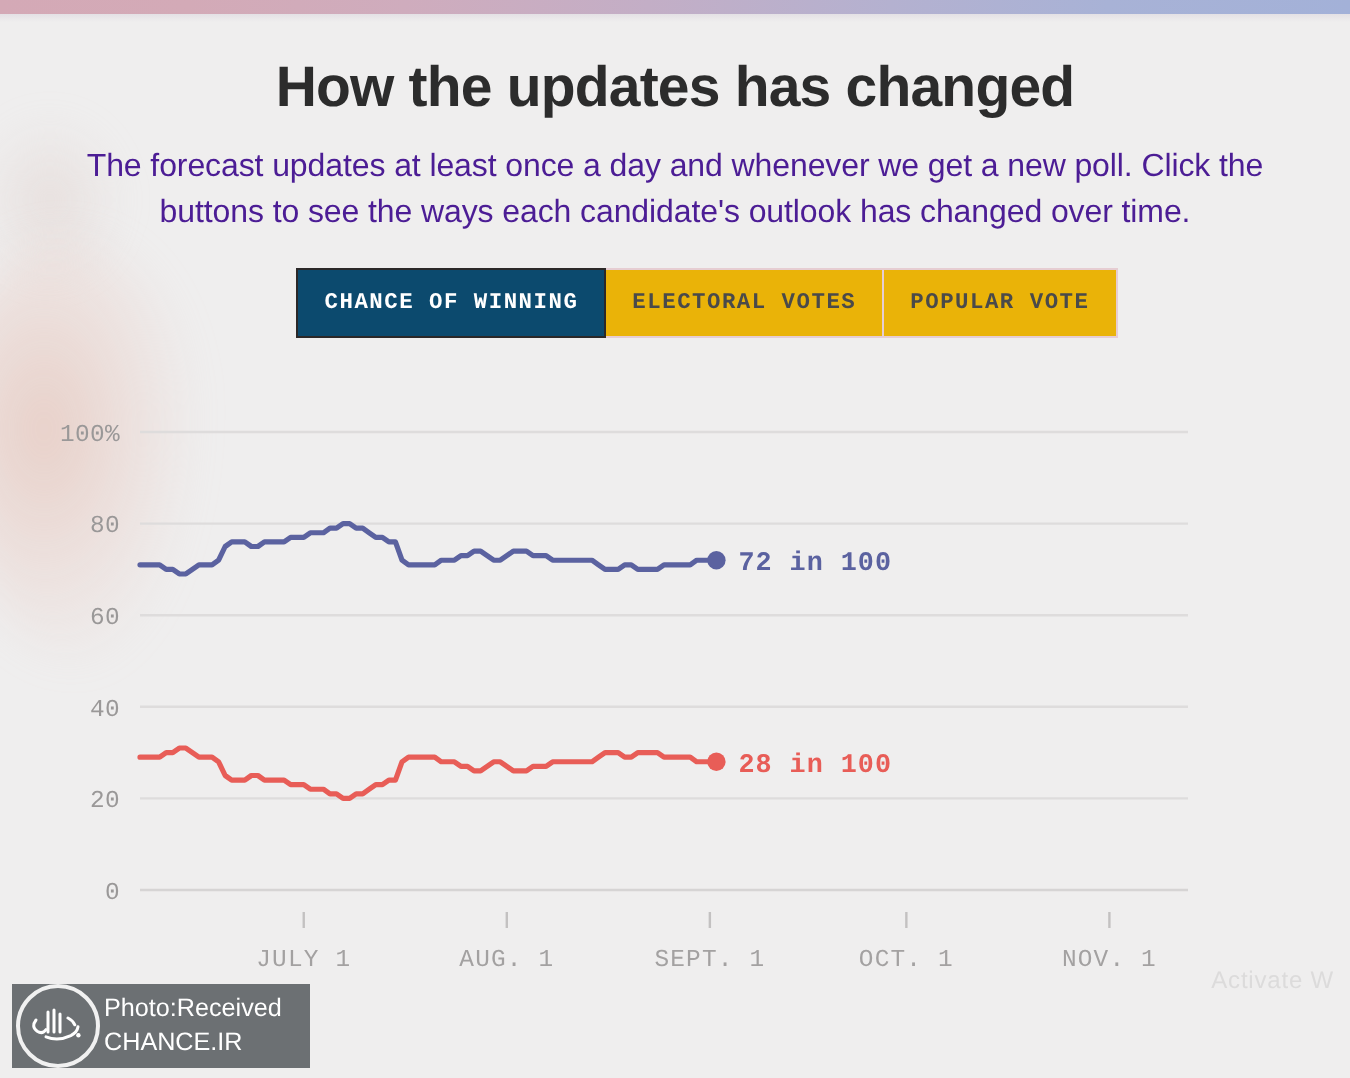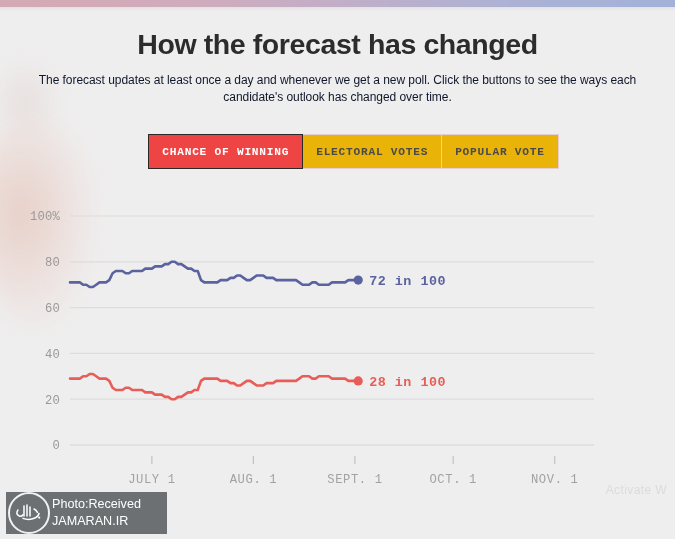--- a/index.html
+++ b/index.html
@@ -71,22 +71,22 @@
   }
   #page-title {
     font-size: 28.5px;
     font-weight: bold;
     color: #2c2c2c;
     letter-spacing: -0.4px;
     margin: 19px 0 0 0;
     line-height: 1.0;
   }
   #page-subtitle {
-    font-size: 12px;
-    color: #0f172a;
+    font-size: 16px;
+    color: #4c1d95;
     line-height: 1.48;
     margin: 13px auto 0 auto;
     width: 610px;
     letter-spacing: -0.05px;
   }
 
   
   #tab-group {
     position: absolute;
     left: 0;
@@ -109,21 +109,21 @@
     cursor: pointer;
     white-space: nowrap;
     line-height: 1.1;
     box-sizing: border-box;
     height: 35px;
     display: flex;
     align-items: center;
   }
   .tab-btn:first-child { border-left-width: 1px; }
   .tab-btn.active {
-    background: #ef4444;
+    background: #0c4a6e;
     color: #ffffff;
     border-color: #2b2828;
     margin-left: 32px;
   }
 
   
   #chart-area {
     position: absolute;
     left: 0;
     top: 196px;
@@ -173,21 +173,21 @@
   
   #watermark {
     position: absolute;
     left: 6px;
     top: 492px;
     height: 42px;
     display: flex;
     align-items: center;
     background: #6c7073;
     padding-left: 46px;
-    padding-right: 26px;
+    padding-right: 14px;
     box-sizing: border-box;
   }
   #watermark-logo {
     position: absolute;
     left: 2px;
     top: 0px;
     width: 42px;
     height: 42px;
     border-radius: 50%;
     background: #6c7073;
@@ -217,21 +217,21 @@
 </head>
 <body>
 
 <div id="bg-blob-left2"></div>
 <div id="bg-blob-left"></div>
 
 <div id="top-strip"></div>
 <div id="top-strip-fade"></div>
 
 <div id="header">
-  <h1 id="page-title">How the forecast has changed</h1>
+  <h1 id="page-title">How the updates has changed</h1>
   <p id="page-subtitle">The forecast updates at least once a day and whenever we get a new poll. Click the buttons to see the ways each candidate's outlook has changed over time.</p>
 </div>
 
 <div id="tab-group">
     <div class="tab-btn active">CHANCE OF WINNING</div>
     <div class="tab-btn">ELECTORAL VOTES</div>
     <div class="tab-btn">POPULAR VOTE</div>
   </div>
 
 <div id="chart-area">
@@ -278,17 +278,17 @@
         <path d="M13 4 l0 11"></path>
         <path d="M16 6 l0 9"></path>
         <path d="M9 17.4 q6 2.4 12.4 -0.6 q3.2 -1.6 3.6 -4.4"></path>
         <path d="M20 8 q2.4 1.2 3.4 3.4"></path>
       </g>
       <circle cx="25.2" cy="16.6" r="1.1" fill="#ffffff"></circle>
     </svg>
   </div>
   <div id="watermark-text">
     <div>Photo:Received</div>
-    <div>JAMARAN.IR</div>
+    <div>CHANCE.IR</div>
   </div>
 </div>
 
 <div id="bottom-bar"></div>
 
 </body></html>

